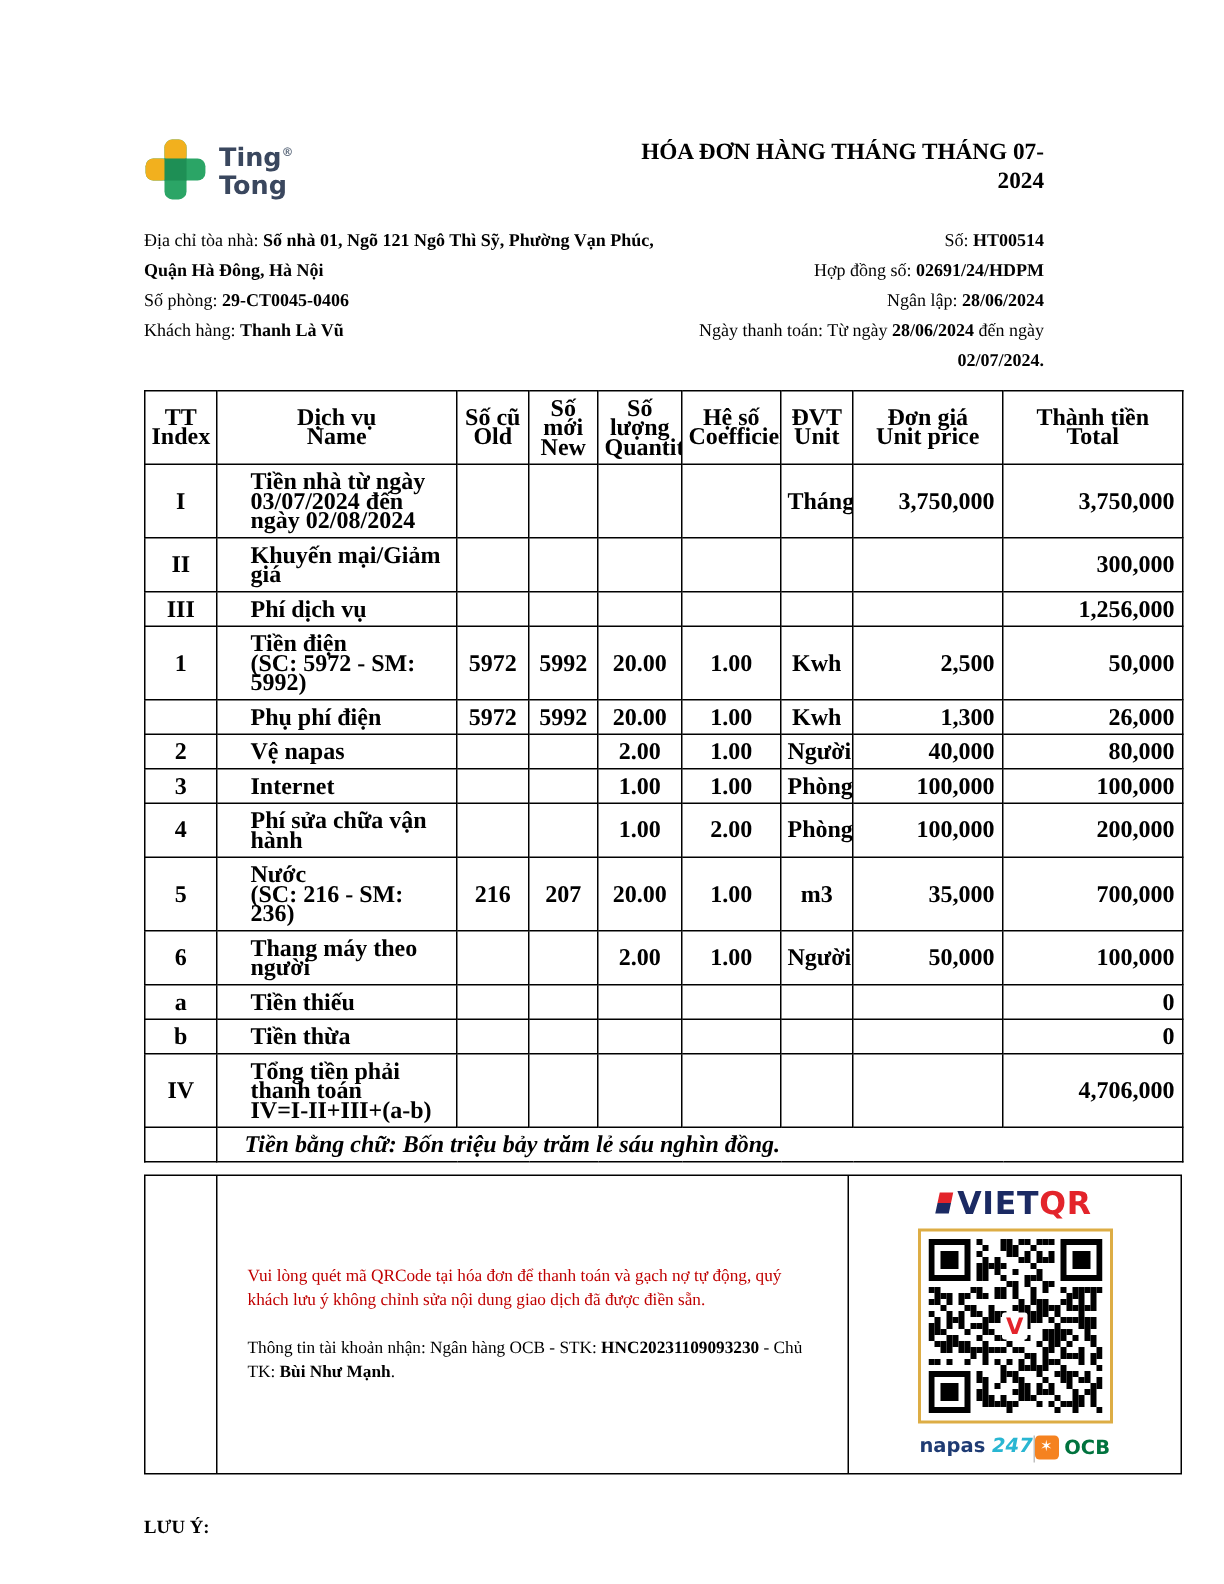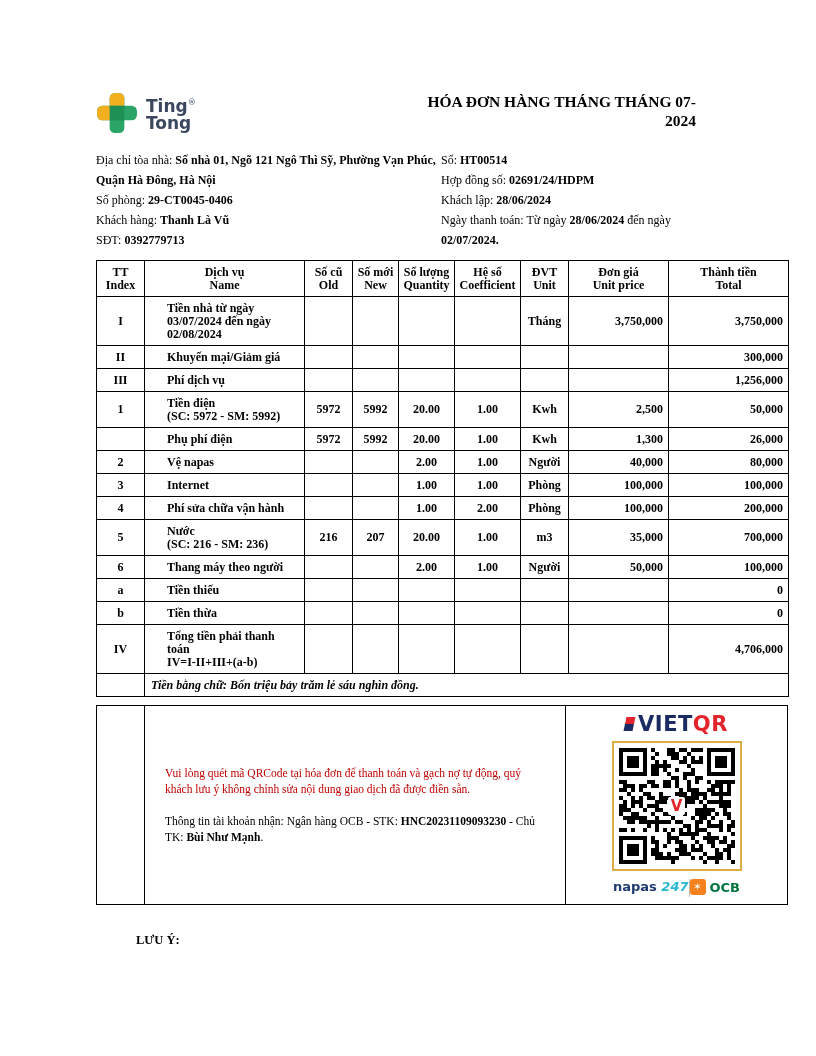--- a/index.html
+++ b/index.html
@@ -20,41 +20,41 @@
   }
   .logo-text sup { font-size:8px; color:#6b7788; }
   .doc-title {
     width:330px; padding-right:48px; text-align:right;
     font-weight:bold; font-size:15.5px; line-height:19px;
   }
 
   
   .meta { display:flex; margin-top:16px; }
   .meta-left { width:345px; }
-  .meta-right { flex:1; padding-right:48px; }
+  .meta-right { flex:1; text-align:right; padding-right:48px; }
   .meta-line { font-size:12px; line-height:20px; }
   .b { font-weight:bold; }
   .i { font-style:italic; }
 
   
   table.invoice {
     border-collapse:collapse; width:692px; margin-top:10px;
-    table-layout:fixed; font-size:12px;
+    table-layout:fixed; font-size:16px;
   }
   .invoice th, .invoice td {
     border:1px solid #000; font-weight:bold;
     padding:4.5px 4px; vertical-align:middle; line-height:13px;
     overflow:hidden;
   }
   .invoice th { text-align:center; }
   td.c-index { text-align:center; }
   td.c-name  { text-align:left; padding-left:22px; }
   td.c-center{ text-align:center; }
   td.c-right { text-align:right; padding-right:5px; }
-  td.c-words { padding-left:6px; text-align:left; }
+  td.c-words { padding-left:18px; text-align:left; }
 
   
   .qr-panel {
     width:692px; margin-top:8px; border:1px solid #000;
     display:flex; height:200px;
   }
   .qr-spacer { width:48px; border-right:1px solid #000; }
   .qr-message {
     flex:1; padding:18px 26px 18px 20px; display:flex; flex-direction:column;
     justify-content:center; gap:16px; font-size:11.5px; line-height:16px;
@@ -88,21 +88,21 @@
   .napas { font-weight:bold; font-size:13px; }
   .napas .n1 { color:var(--napas-navy,#1f3b73); }
   .napas .n2 { color:var(--napas-teal,#29b6d2); font-style:italic; }
   .logo-divider { width:1px; height:18px; background:#bfbfbf; }
   .ocb { display:flex; align-items:center; gap:4px; font-weight:bold; font-size:13px;
          color:var(--ocb-green,#00733e); }
   .ocb-icon { width:16px; height:16px; background:var(--ocb-orange,#f5821f); border-radius:3px;
               color:#fff; font-size:10px; line-height:16px; text-align:center; }
 
   
-  .notes { margin-top:28px;margin-left:40px; }
+  .notes { margin-top:28px; }
   .notes-heading { font-weight:bold; font-size:12.5px; }
   .note-line { font-weight:bold; font-size:12px; margin-top:14px; line-height:16px; }
 </style>
 </head>
 <body>
 
 <div class="content">
 
   <div class="header">
     <div class="logo-wrap">
@@ -119,26 +119,25 @@
       </div>
     </div>
     <div class="doc-title">HÓA ĐƠN HÀNG THÁNG THÁNG 07-2024</div>
   </div>
 
   <div class="meta">
     <div class="meta-left">
         <div class="meta-line"><span>Địa chỉ tòa nhà: </span><span class="b">Số nhà 01, Ngõ 121 Ngô Thì Sỹ, Phường Vạn Phúc, Quận Hà Đông, Hà Nội</span></div>
         <div class="meta-line"><span>Số phòng: </span><span class="b">29-CT0045-0406</span></div>
         <div class="meta-line"><span>Khách hàng: </span><span class="b">Thanh Là Vũ</span></div>
-        <div class="meta-line"><span>SĐT: </span><span class="b">0392779713</span></div>
       </div>
     <div class="meta-right">
         <div class="meta-line"><span>Số: </span><span class="b">HT00514</span></div>
         <div class="meta-line"><span>Hợp đồng số: </span><span class="b">02691/24/HDPM</span></div>
-        <div class="meta-line"><span>Khách lập: </span><span class="b">28/06/2024</span></div>
+        <div class="meta-line"><span>Ngân lập: </span><span class="b">28/06/2024</span></div>
         <div class="meta-line"><span>Ngày thanh toán: Từ ngày </span><span class="b">28/06/2024</span><span> đến ngày </span><span class="b">02/07/2024.</span></div>
       </div>
   </div>
 
   <table class="invoice">
     <colgroup>
       <col style="width:48px">
         <col style="width:160px">
         <col style="width:48px">
       <col style="width:46px">

